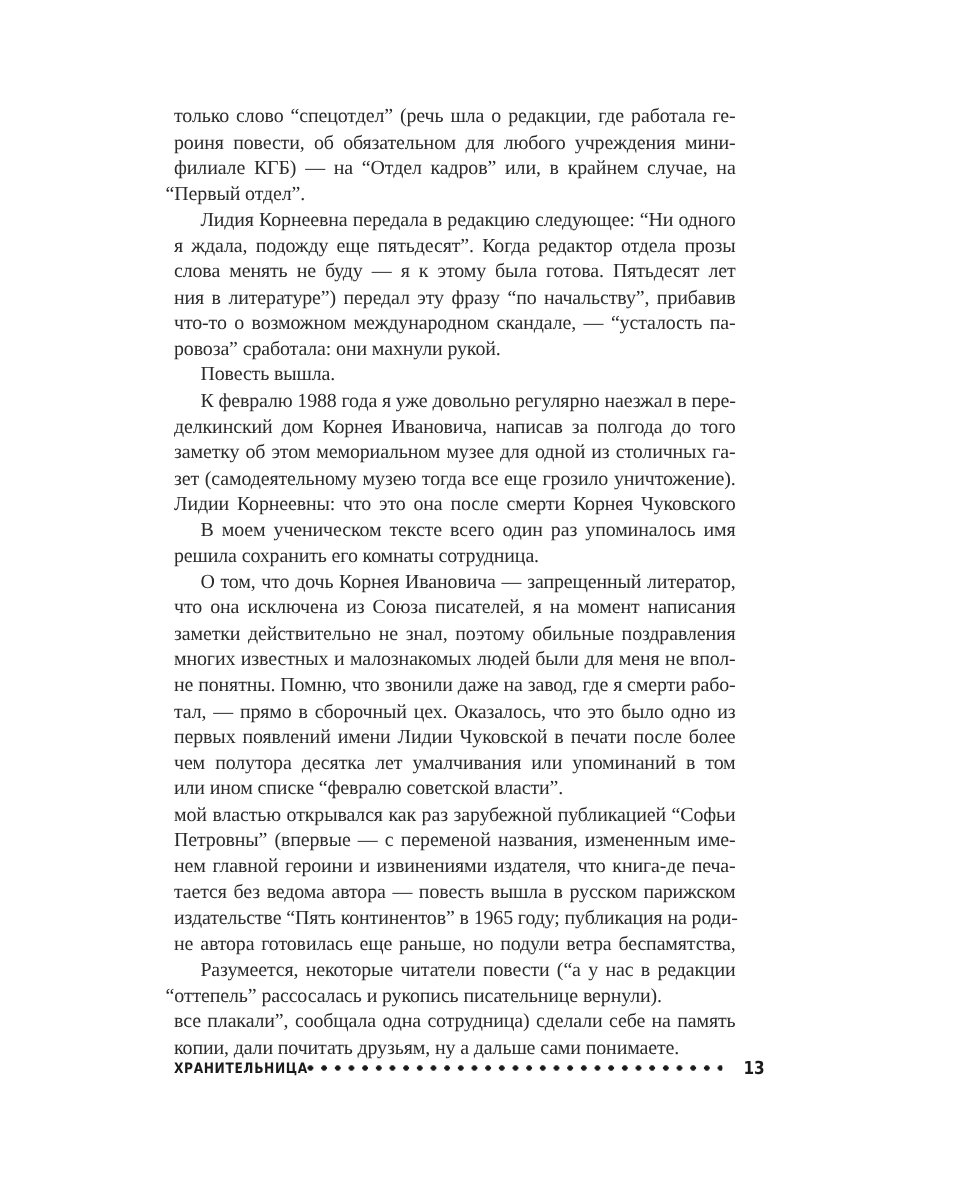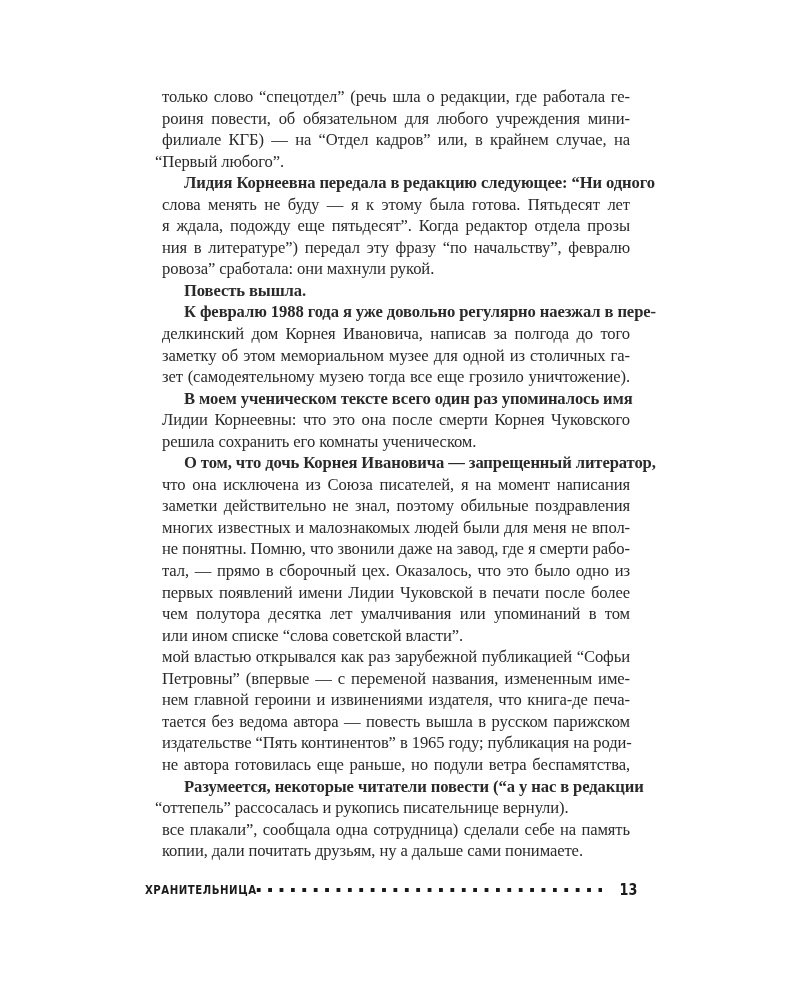--- a/index.html
+++ b/index.html
@@ -9,40 +9,39 @@
   }
   body {
     width: 800px;
     height: 1000px;
     position: relative;
     overflow: hidden;
     color: #2a2a2a;
   }
   .page {
     position: absolute;
-    left: 162px;
+    left: 145px;
     top: 86px;
     width: 468px;
   }
   .line {
     font-family: "Liberation Serif", "DejaVu Serif", serif;
     font-size: 16.6px;
     line-height: 21.55px;
     height: 21.55px;
     white-space: nowrap;
     text-align: justify;
     text-align-last: justify;
     letter-spacing: -0.1px;
   }
   .line.last {
     text-align-last: left;
   }
   .line.indent {
     padding-left: 22px;
-    font-weight: bold;
   }
   .line.hang {
     margin-left: -7px;
   }
   .footer {
     position: absolute;
     left: 145px;
     top: 880px;
     width: 494px;
     height: 20px;
@@ -76,48 +75,49 @@
     transform: scaleX(0.85);
   }
 </style>
 </head>
 <body>
 
 <div class="page">
   <div class="line">только слово “спецотдел” (речь шла о редакции, где работала ге-</div>
   <div class="line">роиня повести, об обязательном для любого учреждения мини-</div>
   <div class="line">филиале КГБ) — на “Отдел кадров” или, в крайнем случае, на</div>
-  <div class="line last hang">“Первый любого”.</div>
+  <div class="line last hang">“Первый отдел”.</div>
 
   <div class="line indent">Лидия Корнеевна передала в редакцию следующее: “Ни одного</div>
+  <div class="line">я ждала, подожду еще пятьдесят”. Когда редактор отдела прозы</div>
   <div class="line">слова менять не буду — я к этому была готова. Пятьдесят лет</div>
-  <div class="line">я ждала, подожду еще пятьдесят”. Когда редактор отдела прозы</div>
-  <div class="line">ния в литературе”) передал эту фразу “по начальству”, февралю</div>
+  <div class="line">ния в литературе”) передал эту фразу “по начальству”, прибавив</div>
+  <div class="line">что-то о возможном международном скандале, — “усталость па-</div>
   <div class="line last">ровоза” сработала: они махнули рукой.</div>
 
   <div class="line indent last">Повесть вышла.</div>
 
   <div class="line indent">К февралю 1988 года я уже довольно регулярно наезжал в пере-</div>
   <div class="line">делкинский дом Корнея Ивановича, написав за полгода до того</div>
   <div class="line">заметку об этом мемориальном музее для одной из столичных га-</div>
   <div class="line">зет (самодеятельному музею тогда все еще грозило уничтожение).</div>
 
+  <div class="line">Лидии Корнеевны: что это она после смерти Корнея Чуковского</div>
   <div class="line indent">В моем ученическом тексте всего один раз упоминалось имя</div>
-  <div class="line">Лидии Корнеевны: что это она после смерти Корнея Чуковского</div>
-  <div class="line last">решила сохранить его комнаты ученическом.</div>
+  <div class="line last">решила сохранить его комнаты сотрудница.</div>
 
   <div class="line indent">О том, что дочь Корнея Ивановича — запрещенный литератор,</div>
   <div class="line">что она исключена из Союза писателей, я на момент написания</div>
   <div class="line">заметки действительно не знал, поэтому обильные поздравления</div>
   <div class="line">многих известных и малознакомых людей были для меня не впол-</div>
   <div class="line">не понятны. Помню, что звонили даже на завод, где я смерти рабо-</div>
   <div class="line">тал, — прямо в сборочный цех. Оказалось, что это было одно из</div>
   <div class="line">первых появлений имени Лидии Чуковской в печати после более</div>
   <div class="line">чем полутора десятка лет умалчивания или упоминаний в том</div>
-  <div class="line last">или ином списке “слова советской власти”.</div>
+  <div class="line last">или ином списке “февралю советской власти”.</div>
 
   <div class="line">мой властью открывался как раз зарубежной публикацией “Софьи</div>
   <div class="line">Петровны” (впервые — с переменой названия, измененным име-</div>
   <div class="line">нем главной героини и извинениями издателя, что книга-де печа-</div>
   <div class="line">тается без ведома автора — повесть вышла в русском парижском</div>
   <div class="line">издательстве “Пять континентов” в 1965 году; публикация на роди-</div>
   <div class="line">не автора готовилась еще раньше, но подули ветра беспамятства,</div>
   <div class="line indent">Разумеется, некоторые читатели повести (“а у нас в редакции</div>
 
   <div class="line last hang">“оттепель” рассосалась и рукопись писательнице вернули).</div>

